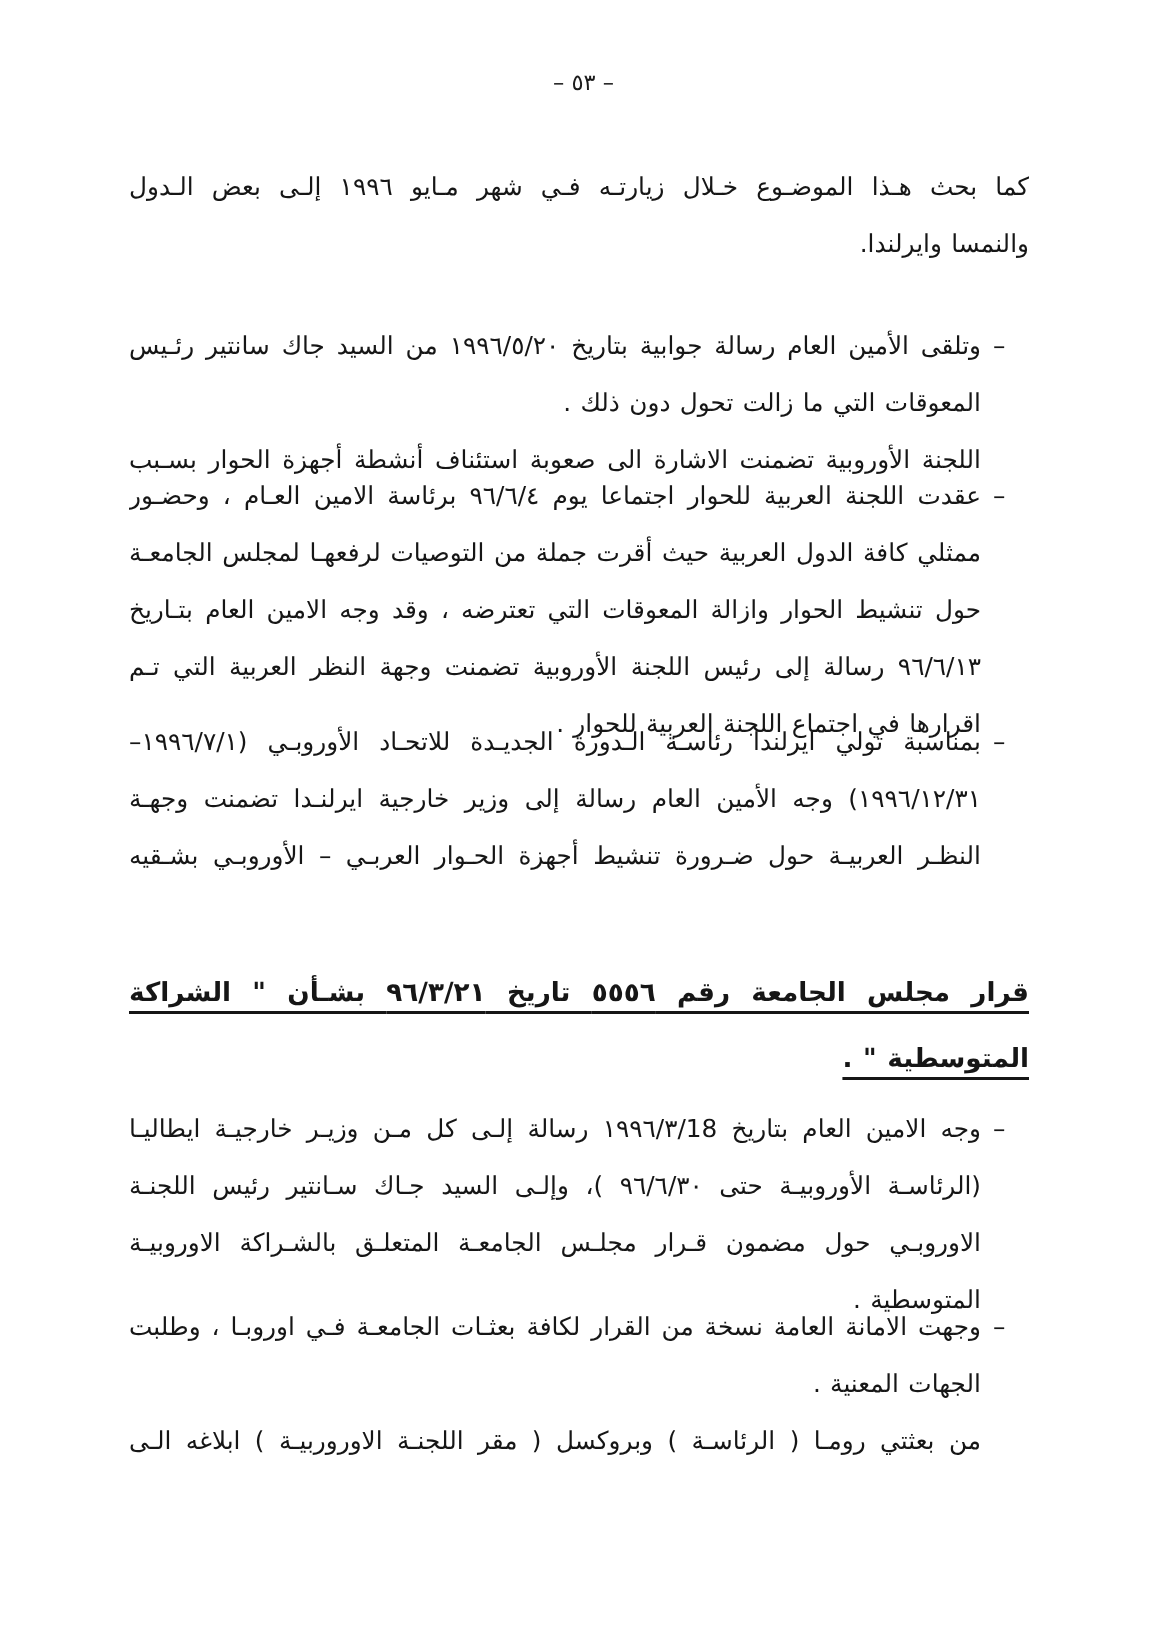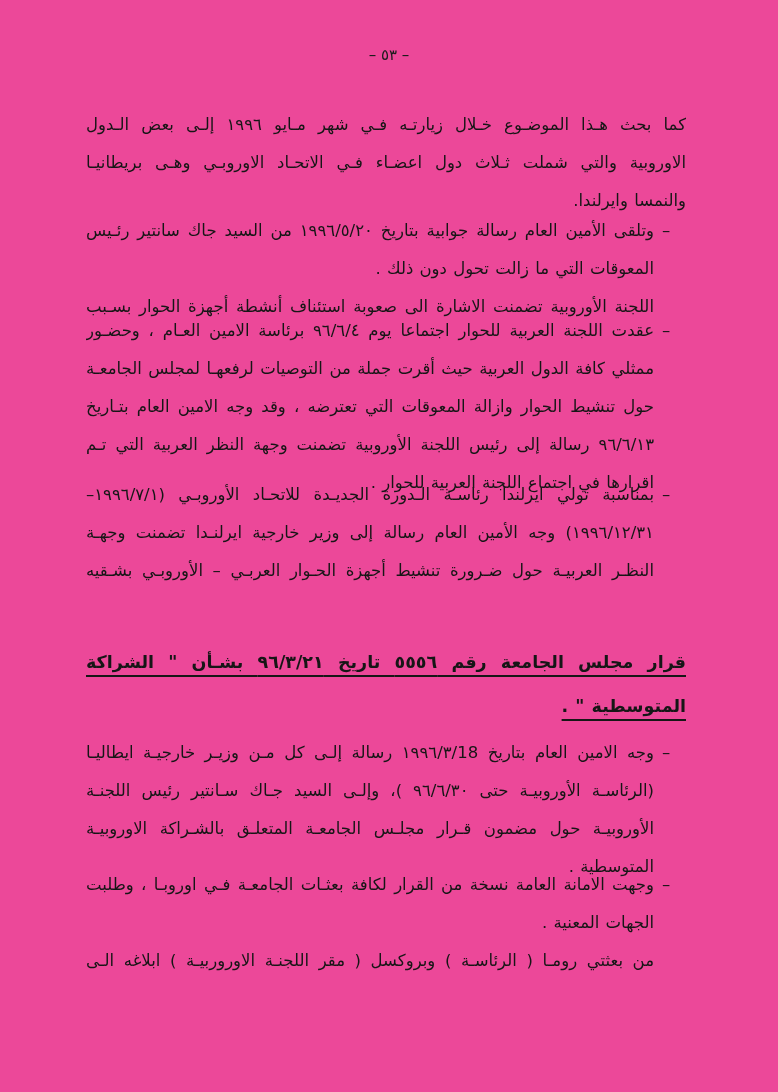--- a/index.html
+++ b/index.html
@@ -1,20 +1,20 @@
 <!DOCTYPE html>
 <html lang="ar" dir="rtl"><head>
 <meta charset="utf-8">
 <style>
   html,body{margin:0;padding:0;background:#9a9a9a;}
   .page{
     position:relative;
     width:778px;height:1092px;
     margin:0 auto;
-    background:#ec4899;
+    background:#ffffff;
     color:#161616;
     font-family:"DejaVu Sans", sans-serif;
     direction:rtl;
     overflow:hidden;
     box-shadow:0 0 6px rgba(0,0,0,.35);
   }
   .pagenum{
     position:absolute;top:46px;left:0;right:0;
     text-align:center;
     font-size:15px;
@@ -63,21 +63,20 @@
 </style>
 </head>
 <body>
 
 <div class="page">
 
   <div class="pagenum">– ٥٣ –</div>
 
   <div class="block para" style="top:106px">
     <div class="ln">كما بحث هـذا الموضـوع خـلال زيارتـه فـي شهر مـايو ١٩٩٦ إلـى بعض الـدول</div>
-    <div class="ln">الاوروبية والتي شملت ثـلاث دول اعضـاء فـي الاتحـاد الاوروبـي وهـى بريطانيـا</div>
     <div class="ln last">والنمسا وايرلندا.</div>
   </div>
 
   <div class="block bullet" style="top:212px">
     <span class="dash">–</span>
     <div class="ln">وتلقى الأمين العام رسالة جوابية بتاريخ ١٩٩٦/٥/٢٠ من السيد جاك سانتير رئـيس</div>
     <div class="ln last">المعوقات التي ما زالت تحول دون ذلك .</div>
     <div class="ln">اللجنة الأوروبية تضمنت الاشارة الى صعوبة استئناف أنشطة أجهزة الحوار بسـبب</div>
   </div>
 
@@ -99,21 +98,21 @@
 
   <div class="block heading" style="top:640px">
     <div class="ln">قرار مجلس الجامعة رقم ٥٥٥٦ تاريخ ٩٦/٣/٢١  بشـأن " الشراكة الاوروبيـة</div>
     <div class="ln last">المتوسطية " .</div>
   </div>
 
   <div class="block bullet" style="top:734px">
     <span class="dash">–</span>
     <div class="ln">وجه الامين العام بتاريخ ١٩٩٦/٣/18 رسالة إلـى كل مـن وزيـر خارجيـة ايطاليـا</div>
     <div class="ln">(الرئاسـة الأوروبيـة حتى ٩٦/٦/٣٠ )، وإلـى السيد جـاك سـانتير رئيس اللجنـة</div>
-    <div class="ln">الأوروبيـة حول مضمون قـرار مجلـس الجامعـة المتعلـق بالشـراكة الاوروبيـة</div>
+    <div class="ln">الاوروبـي حول مضمون قـرار مجلـس الجامعـة المتعلـق بالشـراكة الاوروبيـة</div>
     <div class="ln last">المتوسطية .</div>
   </div>
 
   <div class="block bullet" style="top:866px">
     <span class="dash">–</span>
     <div class="ln">وجهت الامانة العامة نسخة من القرار لكافة بعثـات الجامعـة فـي اوروبـا ، وطلبت</div>
     <div class="ln last">الجهات المعنية .</div>
     <div class="ln">من بعثتي رومـا ( الرئاسـة ) وبروكسل ( مقر اللجنـة الاوروربيـة ) ابلاغه الـى</div>
   </div>
 

